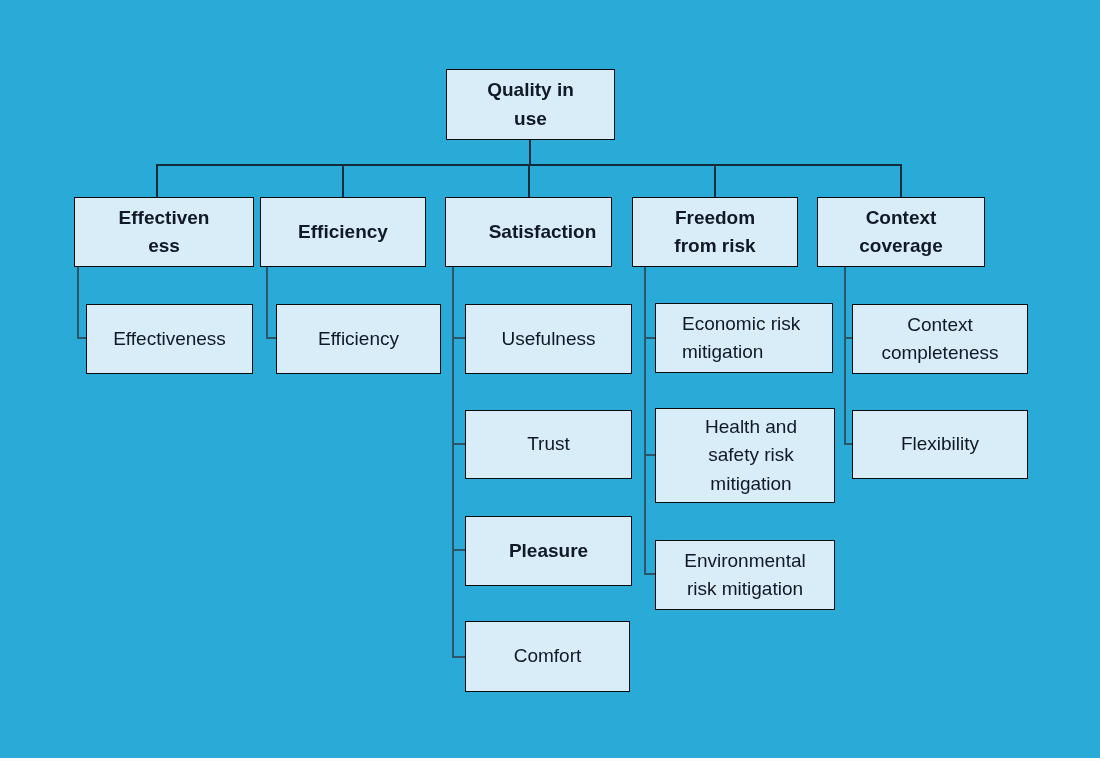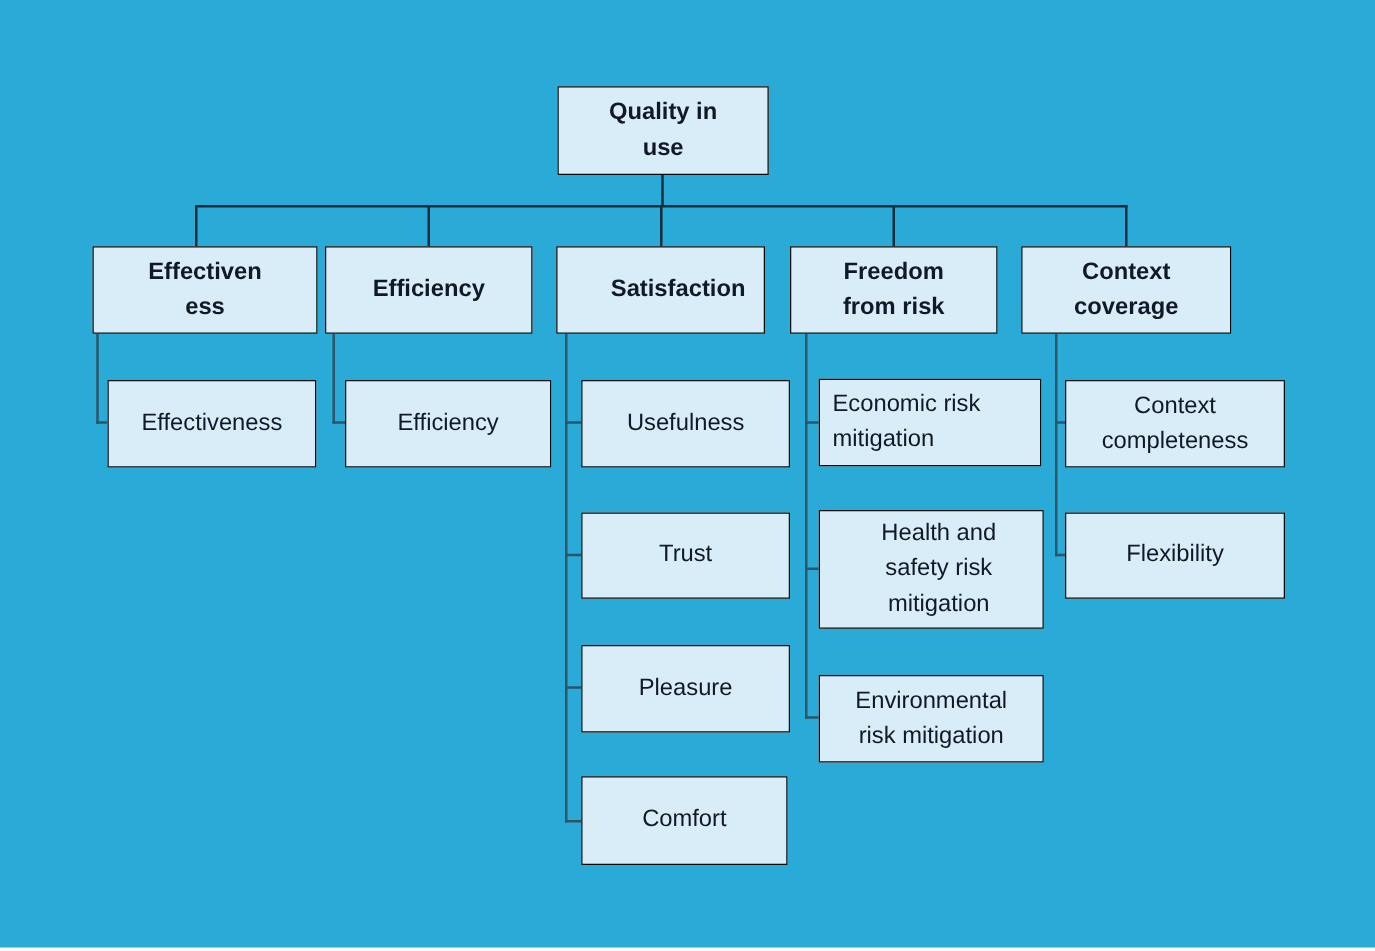--- a/index.html
+++ b/index.html
@@ -27,35 +27,35 @@
     display:flex;
     align-items:center;
     justify-content:center;
     text-align:center;
     white-space:pre-line;
     font-size:19px;
     line-height:1.5;
     color:var(--text);
   }
   .node.bold{font-weight:700;}
-  .node.left-text{justify-content:flex-start;text-align:left;padding-left:10px;padding-right:8px;}
+  .node.left-text{justify-content:flex-start;text-align:left;padding-left:26px;padding-right:8px;}
   
   .n-root{left:446px;top:69px;width:169px;height:71px;}
   
   .n-eff {left:74px; top:197px;width:180px;height:70px;}
   .n-effi{left:260px;top:197px;width:166px;height:70px;}
   .n-sat {left:445px;top:197px;width:167px;height:70px;padding-left:28px;}
   .n-risk{left:632px;top:197px;width:166px;height:70px;}
   .n-ctx {left:817px;top:197px;width:168px;height:70px;}
   
   .n-eff-c   {left:86px; top:304px;width:167px;height:70px;}
   .n-effi-c  {left:276px;top:304px;width:165px;height:70px;}
   .n-use     {left:465px;top:304px;width:167px;height:70px;}
   .n-trust   {left:465px;top:410px;width:167px;height:69px;}
-  .n-pleasure{left:465px;top:516px;width:167px;height:70px;}
+  .n-pleasure{left:465px;top:516px;width:167px;height:70px;font-weight:bold;}
   .n-comfort {left:465px;top:621px;width:165px;height:71px;}
   .n-econ    {left:655px;top:303px;width:178px;height:70px;}
   .n-health  {left:655px;top:408px;width:180px;height:95px;padding-left:12px;}
   .n-env     {left:655px;top:540px;width:180px;height:70px;}
   .n-ctxcomp {left:852px;top:304px;width:176px;height:70px;}
   .n-flex    {left:852px;top:410px;width:176px;height:69px;}
   
   .line{position:absolute;}
   .tc{background:var(--tree-line);}
   .bc{background:var(--branch-line);}

